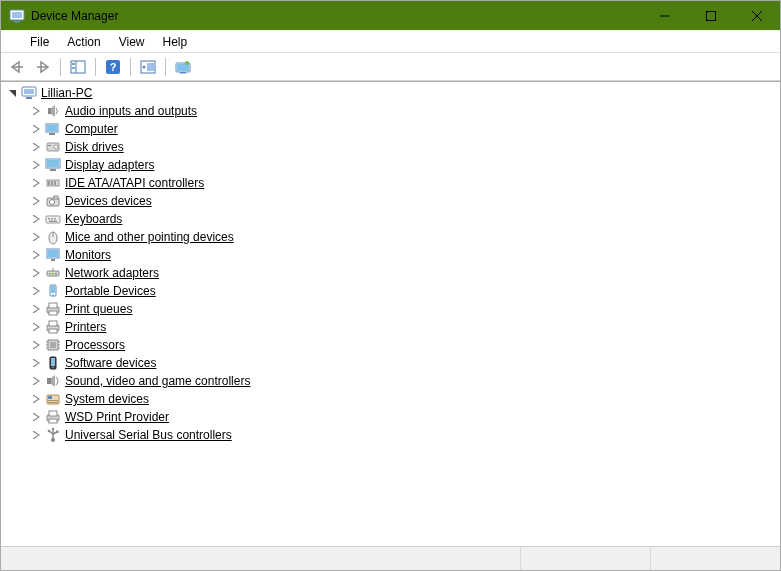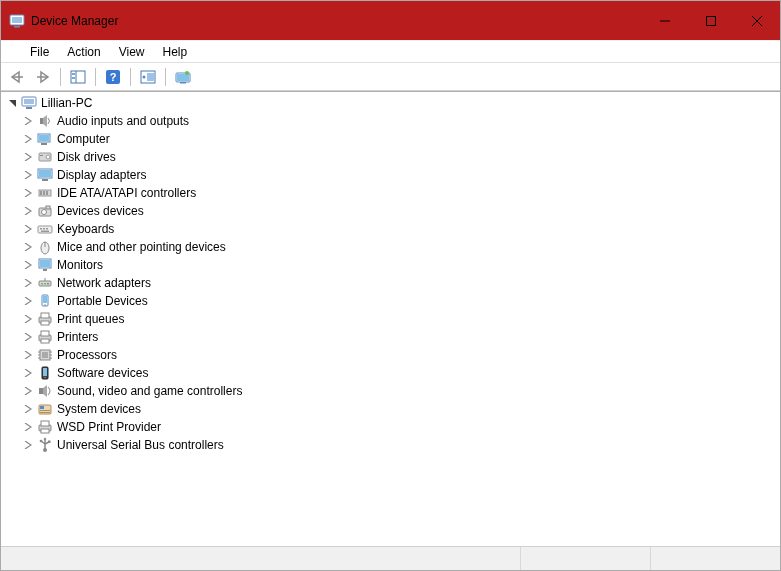--- a/index.html
+++ b/index.html
@@ -9,24 +9,24 @@
     font-size: 12px;
     background: #fff;
     width: 781px;
     height: 571px;
     border: 1px solid #aaa;
     display: flex;
     flex-direction: column;
     overflow: hidden;
   }
   .titlebar {
-    height: 40px;
-    display: flex;
-    align-items: center;
-    background: #b91c1c;
+    height: 30px;
+    display: flex;
+    align-items: center;
+    background: #4d7c0f;
     border-bottom: 1px solid #eee;
   }
   .titlebar .app-icon {
     width: 16px;
     height: 16px;
     margin: 0 6px 0 8px;
     display: flex;
     align-items: center;
     justify-content: center;
   }
@@ -81,41 +81,42 @@
     height: 18px;
     background: #c0c0c0;
     margin: 0 3px;
   }
   .tree-area {
     flex: 1;
     overflow: auto;
     border-top: 1px solid #b0b0b0;
     padding: 2px 0 0 0;
     background: #fff;
+    text-decoration: underline;
   }
   .tree-row {
     height: 18px;
     display: flex;
     align-items: center;
     white-space: nowrap;
   }
   .expander {
     width: 14px;
     height: 14px;
     display: flex;
     align-items: center;
     justify-content: center;
     font-size: 9px;
     color: #606060;
     margin-right: 2px;
     cursor: pointer;
   }
   .expander.open { color: #404040; }
   .node-indent-root { padding-left: 4px; }
-  .node-indent-cat  { padding-left: 20px; }
+  .node-indent-cat  { padding-left: 28px; }
   .node-icon {
     width: 16px;
     height: 16px;
     margin-right: 4px;
     display: flex;
     align-items: center;
     justify-content: center;
   }
   .node-label { font-size: 12px; color: #000; }
   .statusbar {

